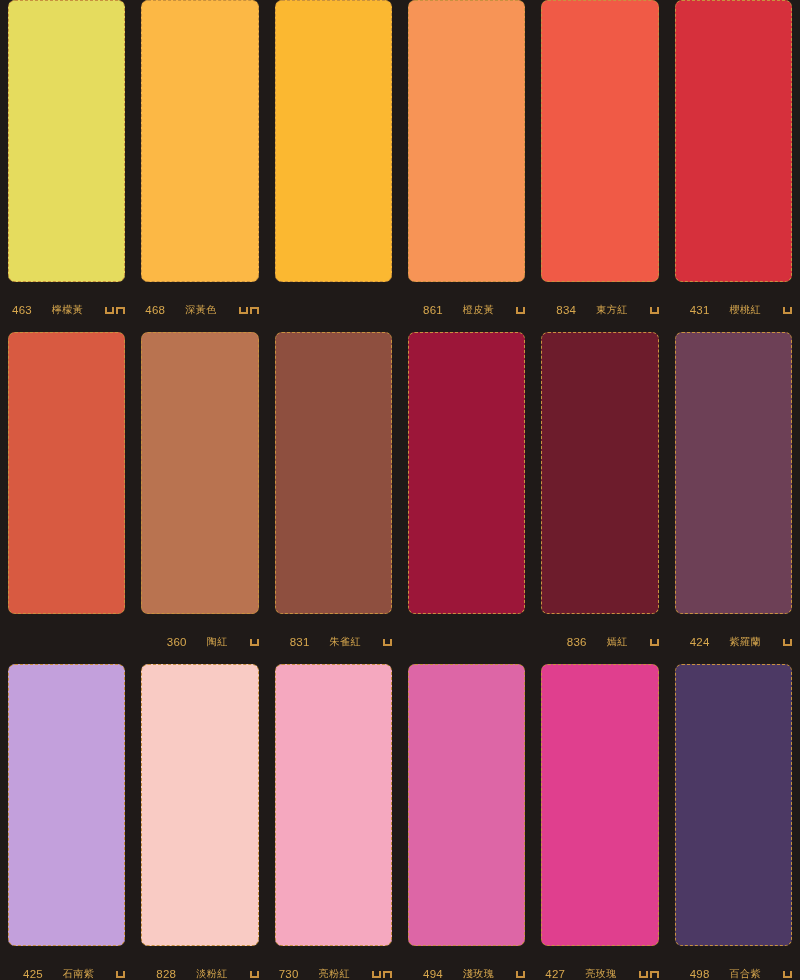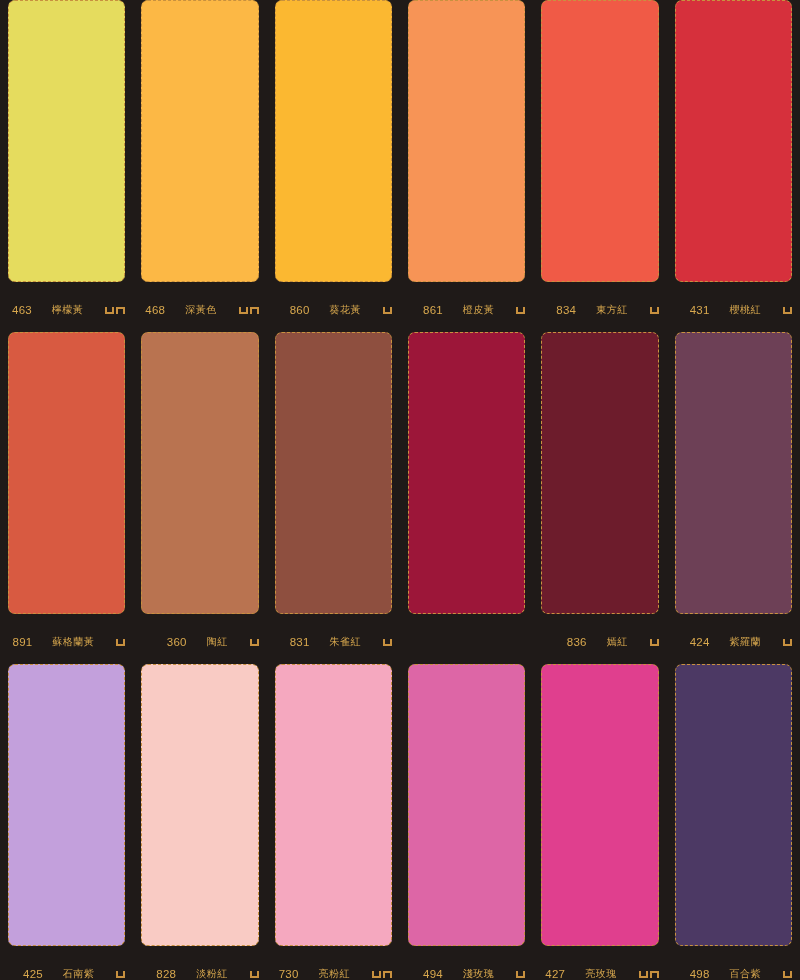--- a/index.html
+++ b/index.html
@@ -112,27 +112,20 @@
         <span class="swatch-code">468</span>
         <span class="swatch-name">深黃色</span>
         <span class="swatch-icons">
           <span class="icon-glyph icon-union" style="border-color: rgb(200, 145, 63);"></span>
           <span class="icon-glyph icon-intersection" style="border-color: rgb(200, 145, 63);"></span>
         </span>
       </div>
     </div>
     <div class="swatch-cell">
       <div class="swatch-chip" style="background: rgb(251, 184, 49); border-color: rgb(200, 145, 63);"></div>
-      <div class="swatch-label">
-        <span class="swatch-code">860</span>
-        <span class="swatch-name">葵花黃</span>
-        <span class="swatch-icons">
-          <span class="icon-glyph icon-union" style="border-color: rgb(200, 145, 63);"></span>
-        </span>
-      </div>
     </div>
     <div class="swatch-cell">
       <div class="swatch-chip" style="background: rgb(247, 148, 86); border-color: rgb(200, 145, 63);"></div>
       <div class="swatch-label">
         <span class="swatch-code">861</span>
         <span class="swatch-name">橙皮黃</span>
         <span class="swatch-icons">
           <span class="icon-glyph icon-union" style="border-color: rgb(200, 145, 63);"></span>
         </span>
       </div>
@@ -152,27 +145,20 @@
       <div class="swatch-label">
         <span class="swatch-code">431</span>
         <span class="swatch-name">櫻桃紅</span>
         <span class="swatch-icons">
           <span class="icon-glyph icon-union" style="border-color: rgb(200, 145, 63);"></span>
         </span>
       </div>
     </div>
     <div class="swatch-cell">
       <div class="swatch-chip" style="background: rgb(216, 90, 65); border-color: rgb(200, 145, 63);"></div>
-      <div class="swatch-label">
-        <span class="swatch-code">891</span>
-        <span class="swatch-name">蘇格蘭黃</span>
-        <span class="swatch-icons">
-          <span class="icon-glyph icon-union" style="border-color: rgb(200, 145, 63);"></span>
-        </span>
-      </div>
     </div>
     <div class="swatch-cell">
       <div class="swatch-chip" style="background: rgb(185, 115, 80); border-color: rgb(200, 145, 63);"></div>
       <div class="swatch-label">
         <span class="swatch-code">360</span>
         <span class="swatch-name">陶紅</span>
         <span class="swatch-icons">
           <span class="icon-glyph icon-union" style="border-color: rgb(200, 145, 63);"></span>
         </span>
       </div>

